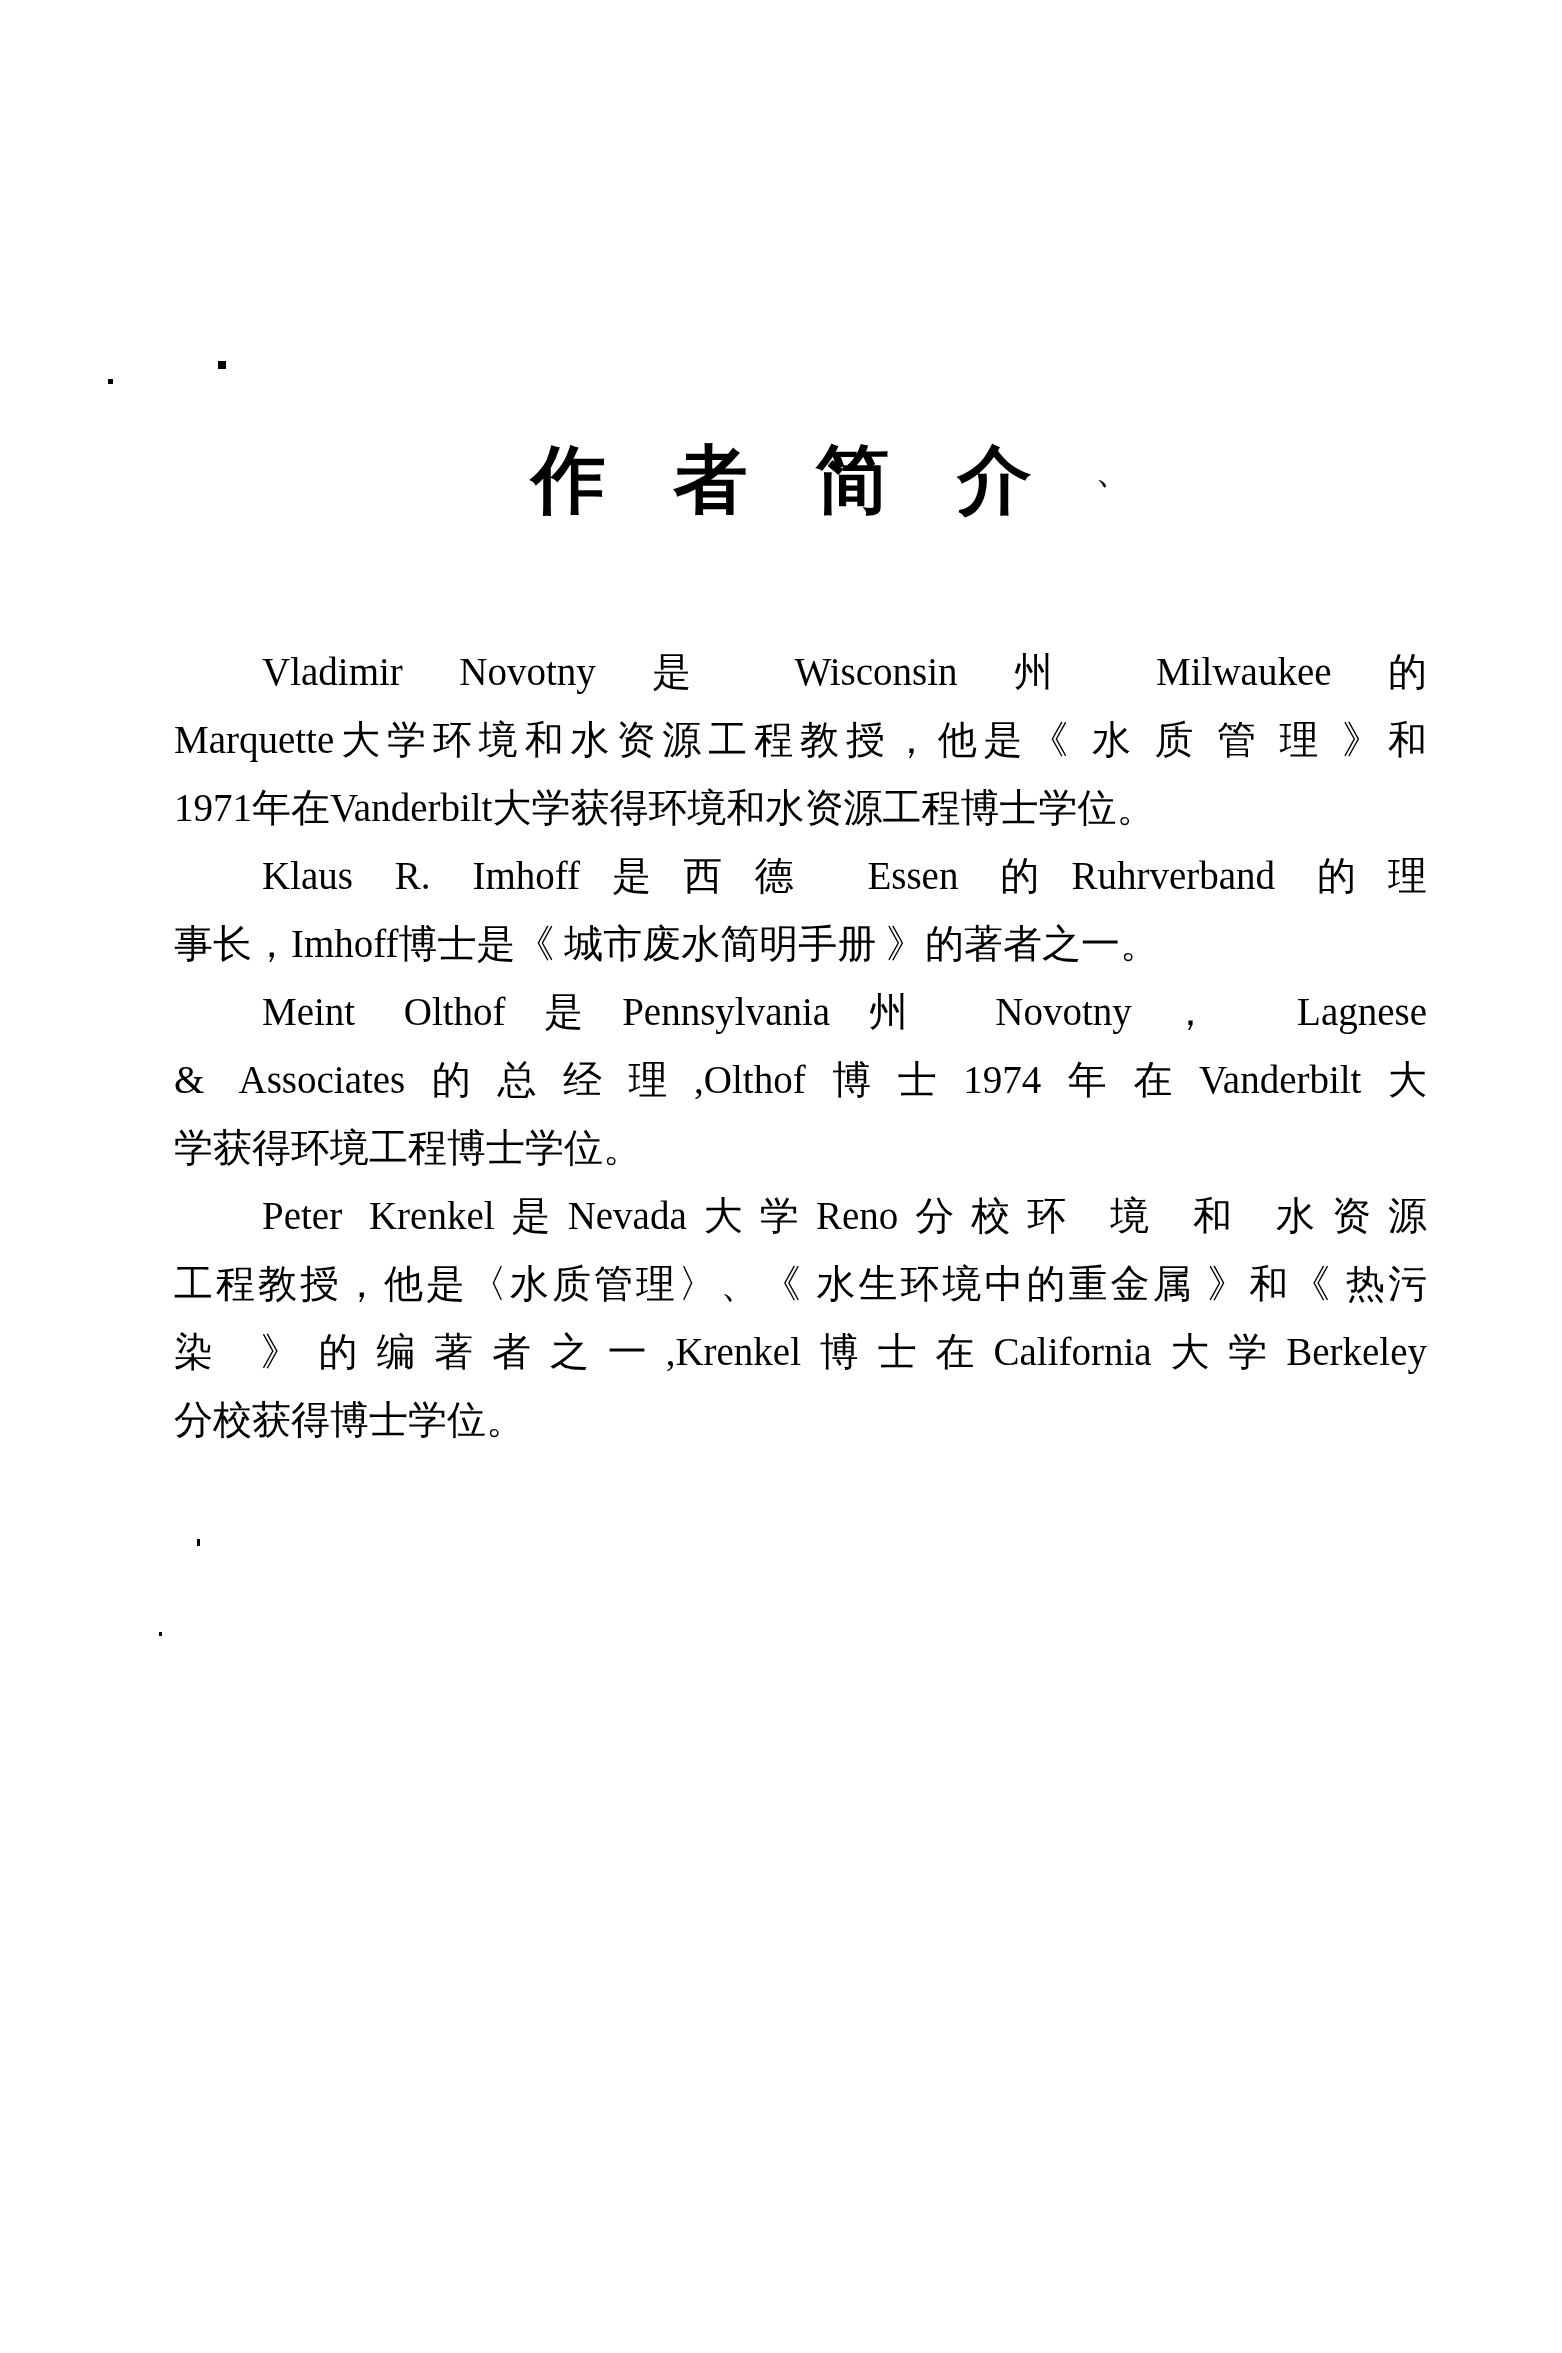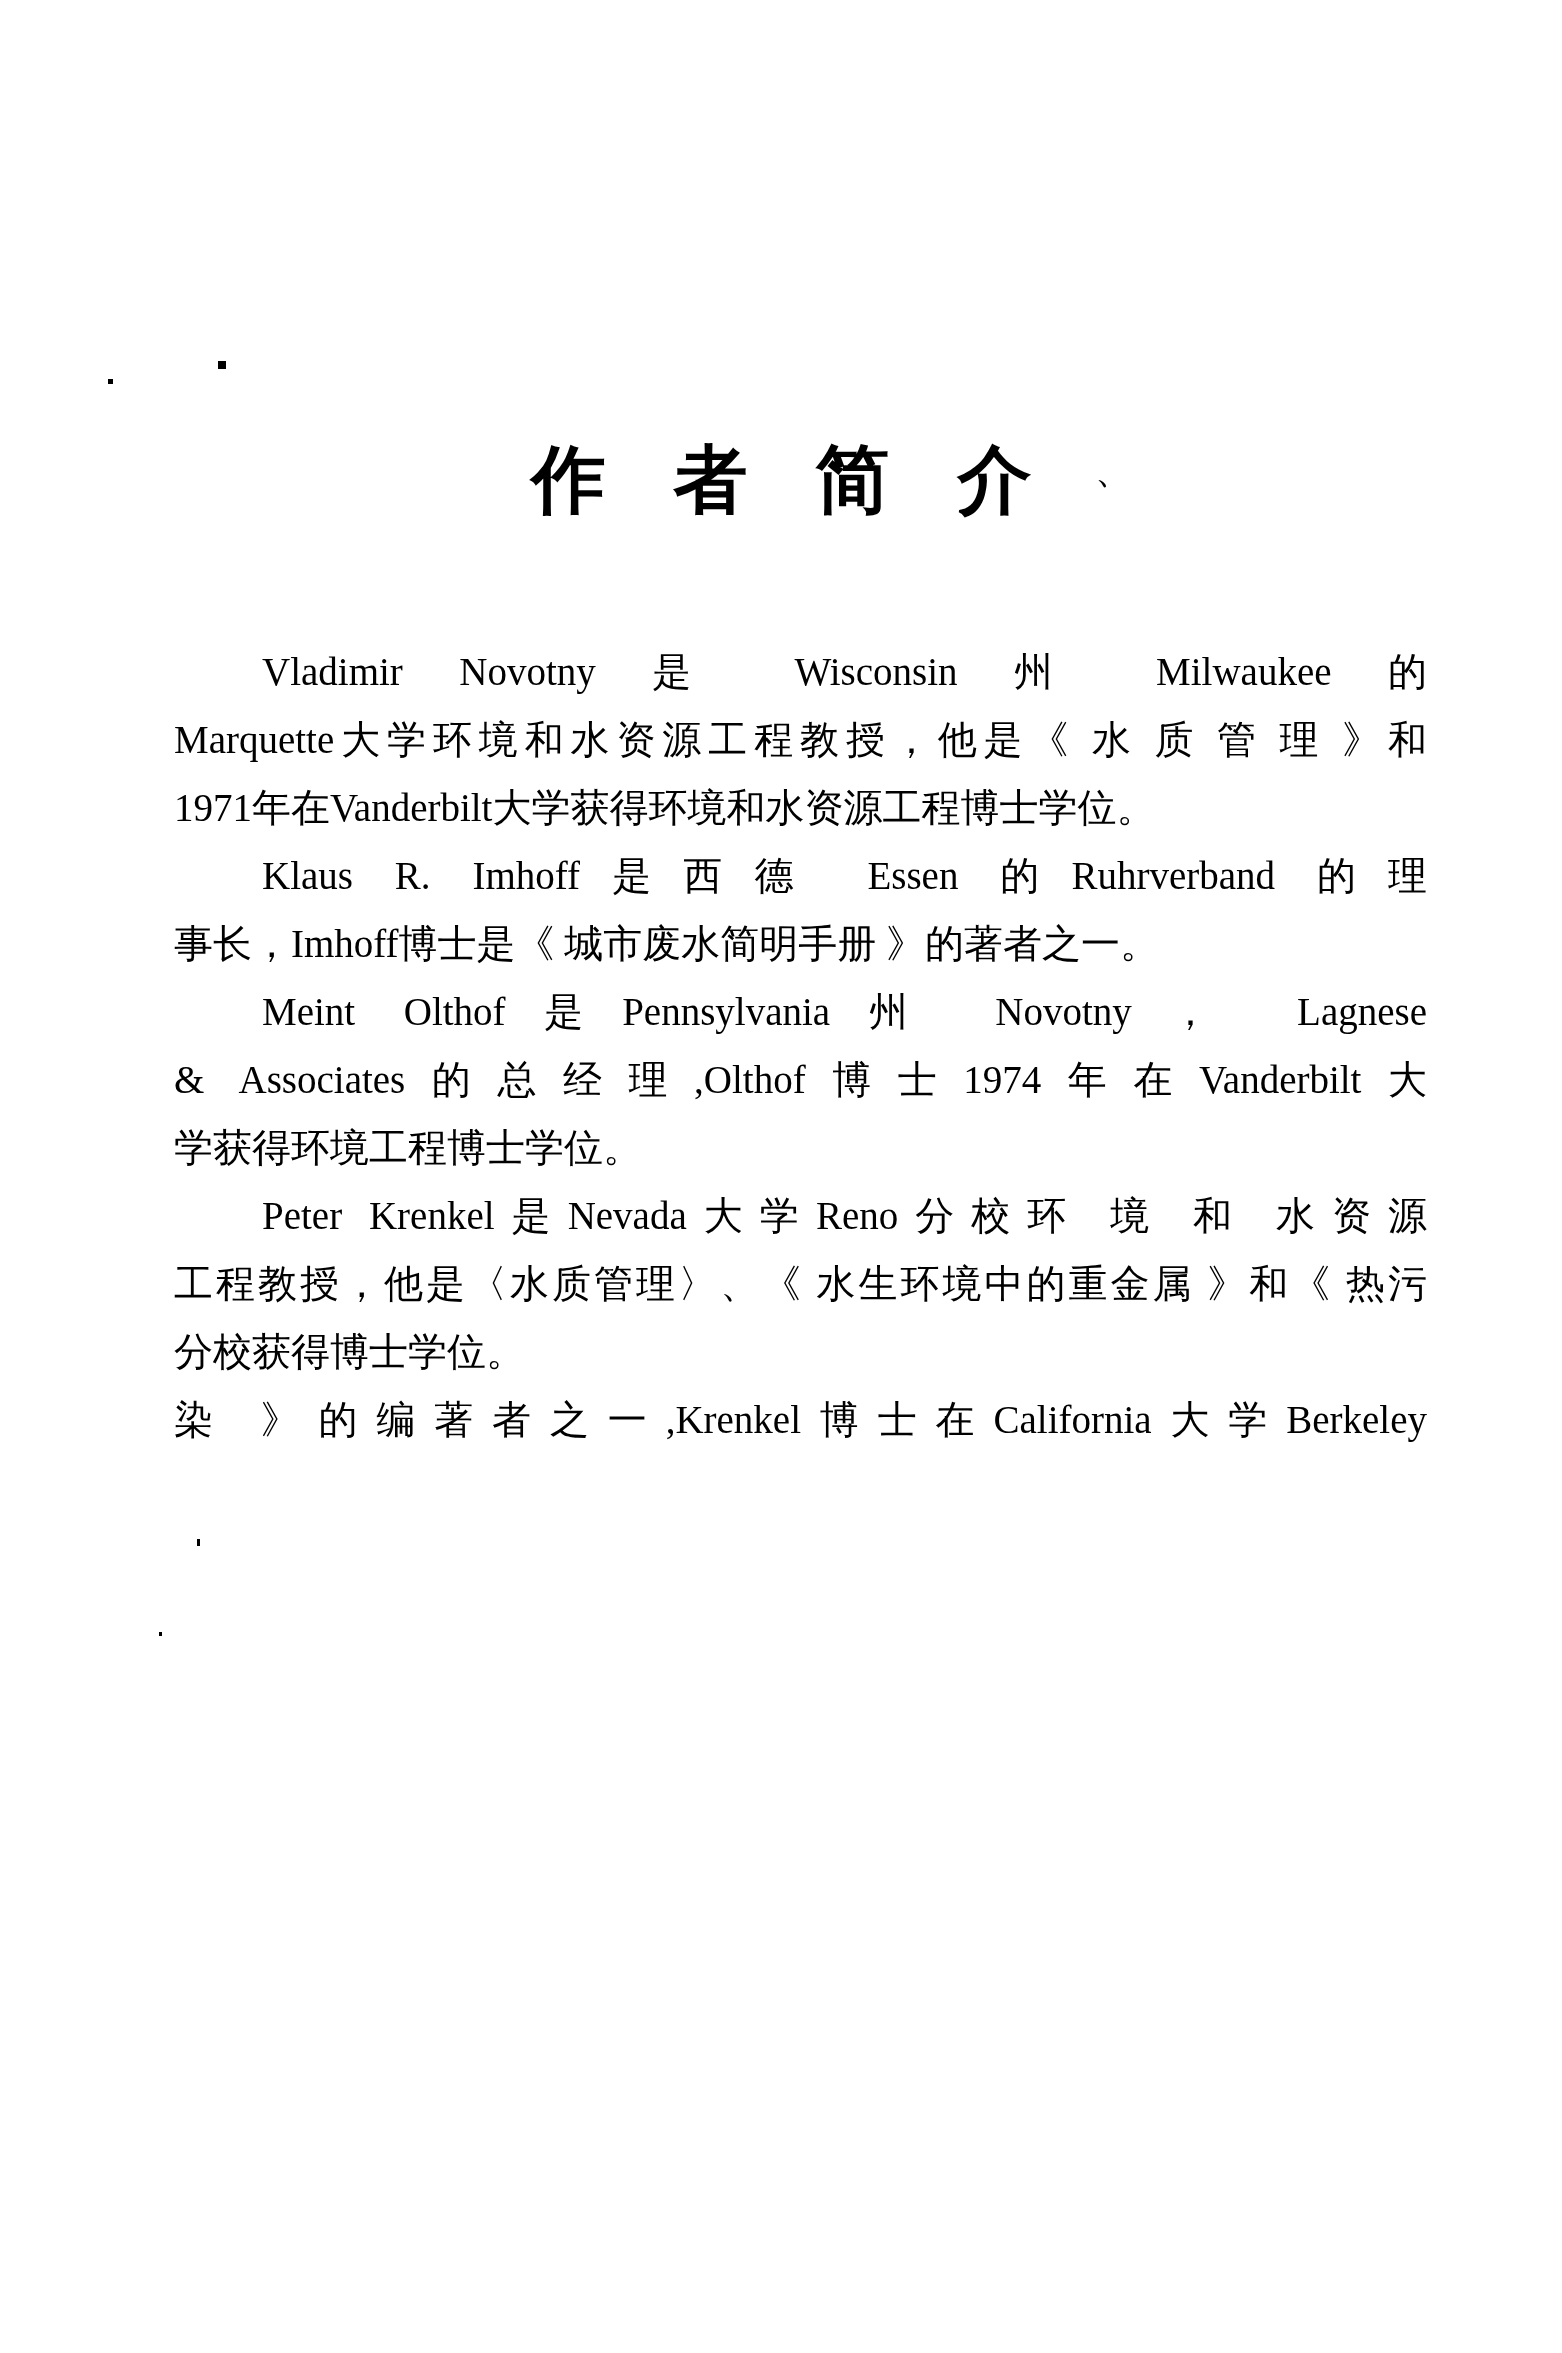--- a/index.html
+++ b/index.html
@@ -97,22 +97,22 @@
 
     <div>
       <div class="line indent">Meint Olthof是Pennsylvania州 Novotny， Lagnese</div>
       <div class="line">&amp; Associates的总经理,Olthof博士1974年在Vanderbilt大</div>
       <div class="line last">学获得环境工程博士学位。</div>
     </div>
 
     <div>
       <div class="line indent">Peter Krenkel是Nevada大学Reno分校环 境 和 水资源</div>
       <div class="line">工程教授，他是〈水质管理〉、《 水生环境中的重金属 》和《 热污</div>
+      <div class="line">染 》的编著者之一,Krenkel博士在California大学Berkeley</div>
       <div class="line last">分校获得博士学位。</div>
-      <div class="line">染 》的编著者之一,Krenkel博士在California大学Berkeley</div>
     </div>
 
   </div>
 
   <div class="page-number">5</div>
 
   <div>
     <div class="speck" style="left:218px; top:361px; width:8.2px; height:8.2px;"></div>
     <div class="speck" style="left:108px; top:379px; width:4.7px; height:5.3px;"></div>
     <div class="speck" style="left:197px; top:1539px; width:2.9px; height:7px;"></div>

